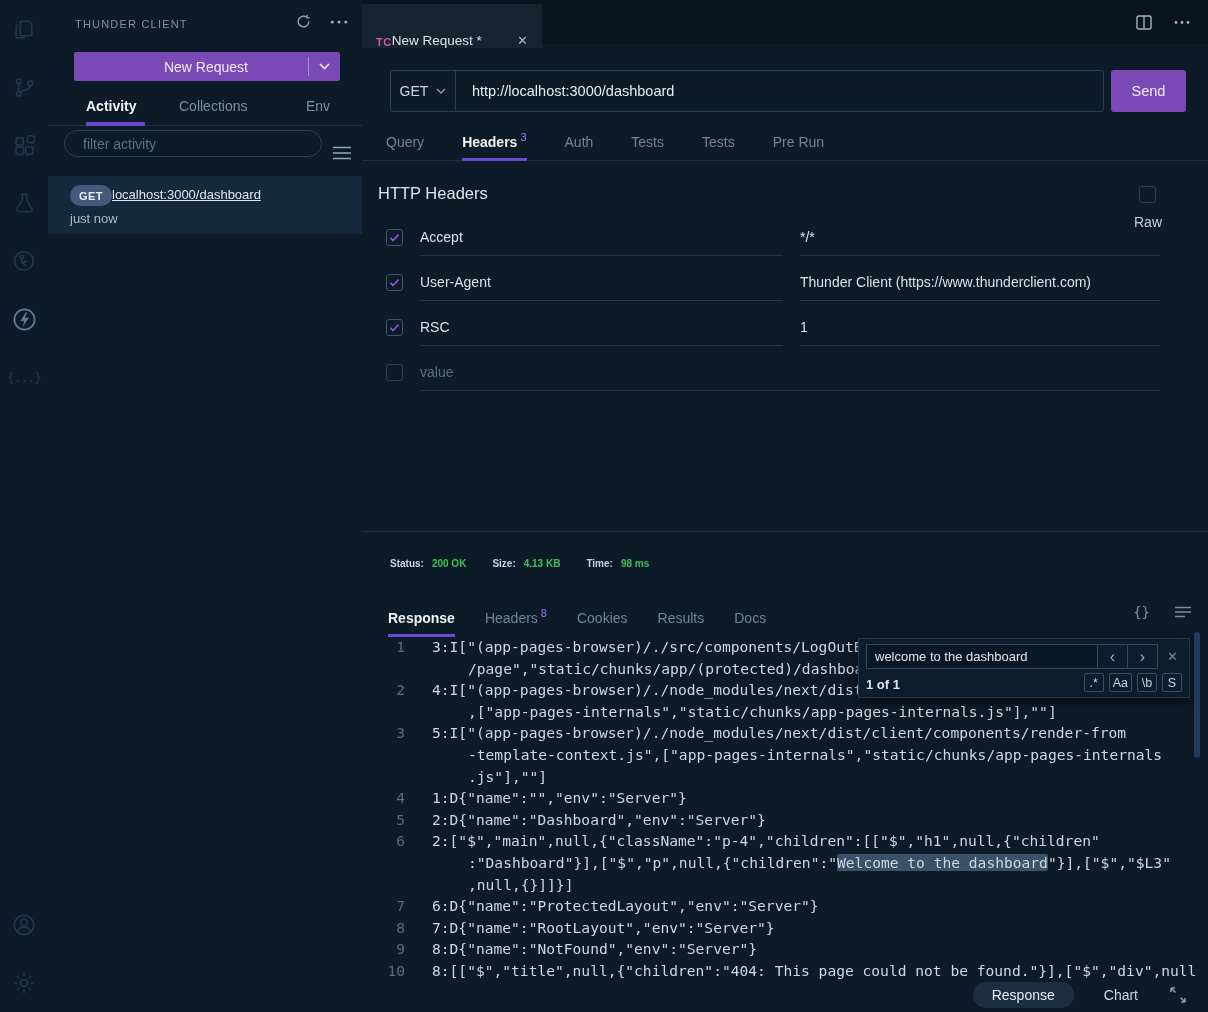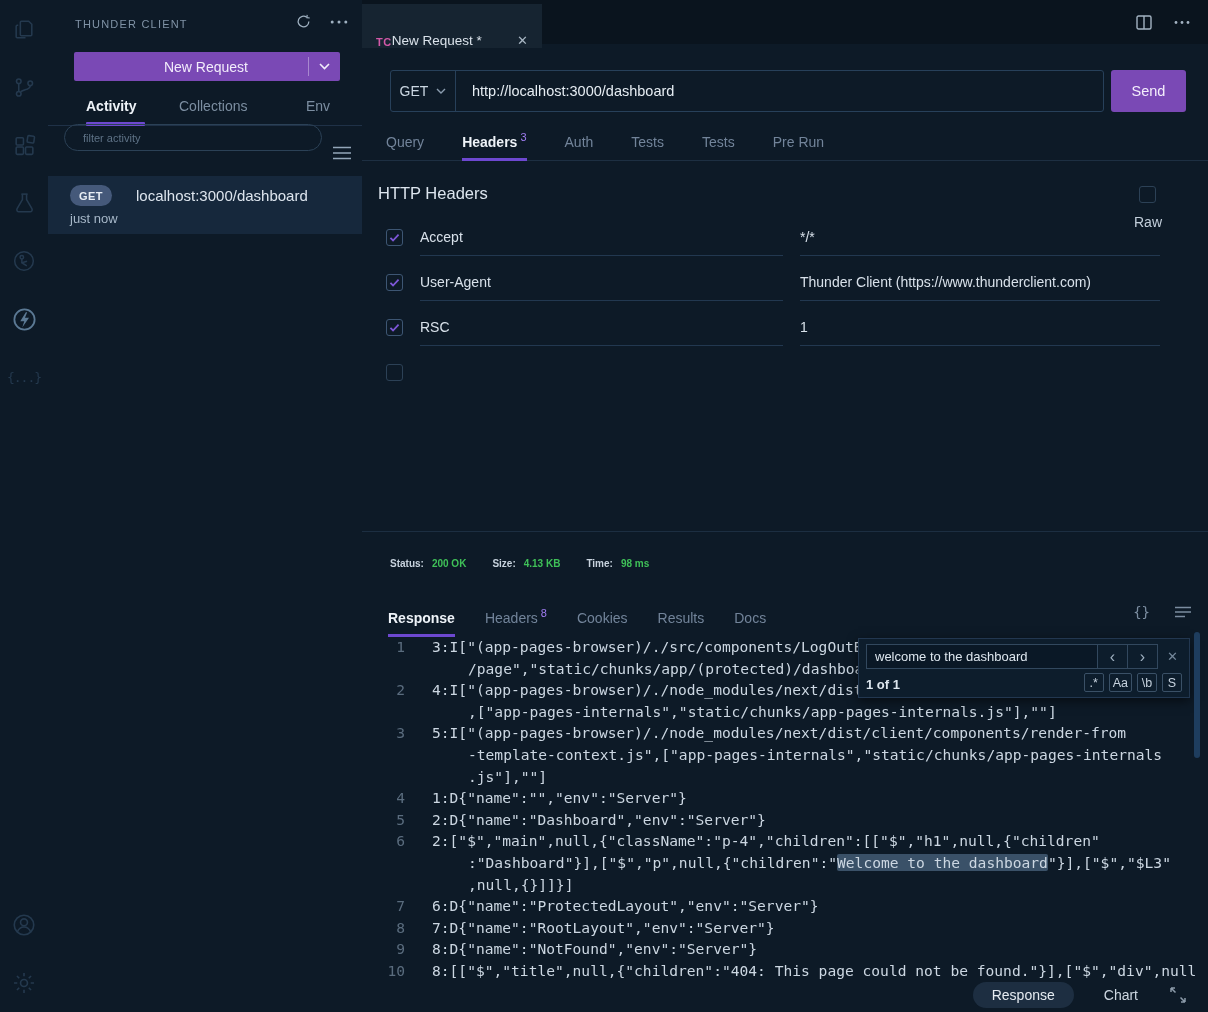--- a/index.html
+++ b/index.html
@@ -21,30 +21,30 @@
   .sb-headicons { position:absolute; right:14px; top:13px; display:flex; gap:18px; color:#9fb1c1; align-items:center; }
   .newreq { position:absolute; left:26px; top:52px; width:266px; height:29px; background:#7a49b5;
             border-radius:2px; display:flex; align-items:center; color:#f2ecfb; font-size:14px; }
   .newreq .lbl { flex:1; text-align:center; padding-left:30px; }
   .newreq .dd { width:32px; height:19px; border-left:1px solid rgba(255,255,255,.35);
                 display:flex; align-items:center; justify-content:center; }
   .sb-tabs { position:absolute; left:0; top:96px; width:314px; height:30px; border-bottom:1px solid #1f3147; }
   .sb-tab { position:absolute; top:2px; font-size:14px; color:#7c8ea1; }
   .sb-tab.active { color:#eef3f8; font-weight:bold; }
   .sb-underline { position:absolute; left:38px; top:26px; width:59px; height:4px; background:#6d48d0; border-radius:1px; }
-  .filter { position:absolute; left:16px; top:124px; width:258px; height:27px; border:1px solid #2b4156;
-            border-radius:14px; background:transparent; color:#c7d2dd; font-size:11px; padding:0 18px; outline:none;
+  .filter { position:absolute; left:16px; top:130px; width:258px; height:27px; border:1px solid #2b4156;
+            border-radius:14px; background:transparent; color:#c7d2dd; font-size:14px; padding:0 18px; outline:none;
             font-family:"Liberation Sans",sans-serif; }
   .filter::placeholder { color:#5e7286; }
   .sb-burger { position:absolute; right:10px; top:146px; color:#93a6b9; }
   .act-item { position:absolute; left:0; top:176px; width:314px; height:58px; background:#16283c; }
   .method-pill { position:absolute; left:22px; top:9px; width:42px; height:21px; background:#45597a; border-radius:10.5px;
                  display:flex; align-items:center; justify-content:center; font-size:11px; font-weight:bold;
                  letter-spacing:.4px; color:#e8eef5; }
-  .act-url { position:absolute; left:88px; top:11px; font-size:15px; color:#dde5ee; }
+  .act-url { position:absolute; left:64px; top:11px; font-size:13px; color:#dde5ee;text-decoration:underline; }
   .act-time { position:absolute; left:22px; top:35px; font-size:13px; color:#a7b8c9; }
 
   
   .editor { position:absolute; left:362px; top:0; width:846px; height:100%; }
   .tabstrip { position:absolute; left:0; top:0; width:846px; height:44px; background:#0a141e; }
   .etab { position:absolute; left:0; top:4px; width:180px; height:44px; background:#162431;
           display:flex; align-items:flex-end; padding:0 14px; }
   .etab .logo { color:#d258a8; font-size:11px; font-weight:bold; letter-spacing:.5px; }
   .etab .ttl { font-size:13.5px; color:#dae2ea; flex:1; }
   .etab .x { color:#a9b7c4; font-size:13px; }
@@ -333,20 +333,23 @@
       </span>
       <span class="hname">RSC</span>
       <span class="hval">1</span>
     </div>
     <div class="hrow" style="top:353px">
       <span class="cb">
         <svg width="13" height="13" viewBox="0 0 16 16" fill="none" stroke="currentColor" stroke-width="2.2">
             <path d="M3 8.5l3.2 3.2L13 4.5"></path>
           </svg>
       </span>
+      <span class="hval">
+          <input type="text" placeholder="value" style="">
+        </span>
     </div>
 
     <div class="split"></div>
 
     <div class="statusline">
       <span class="pair">
           <span class="k">Status:</span>
           <span class="v">200 OK</span>
         </span>
       <span class="pair">

